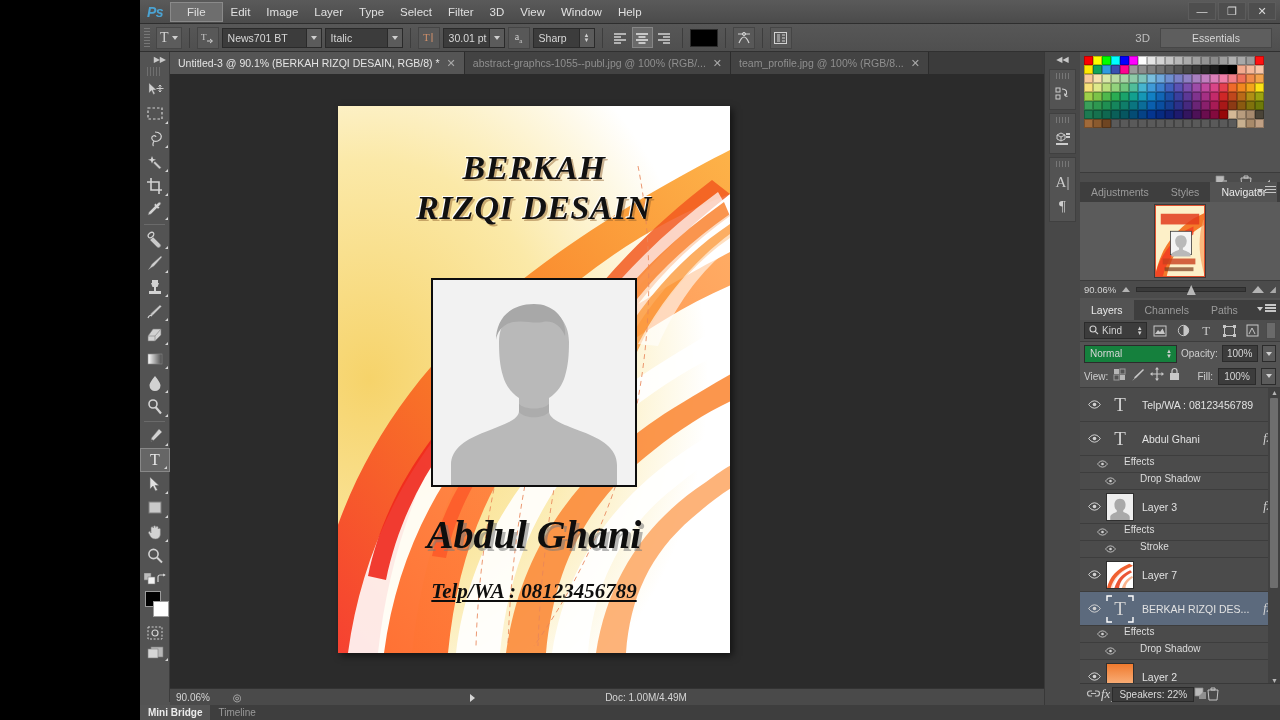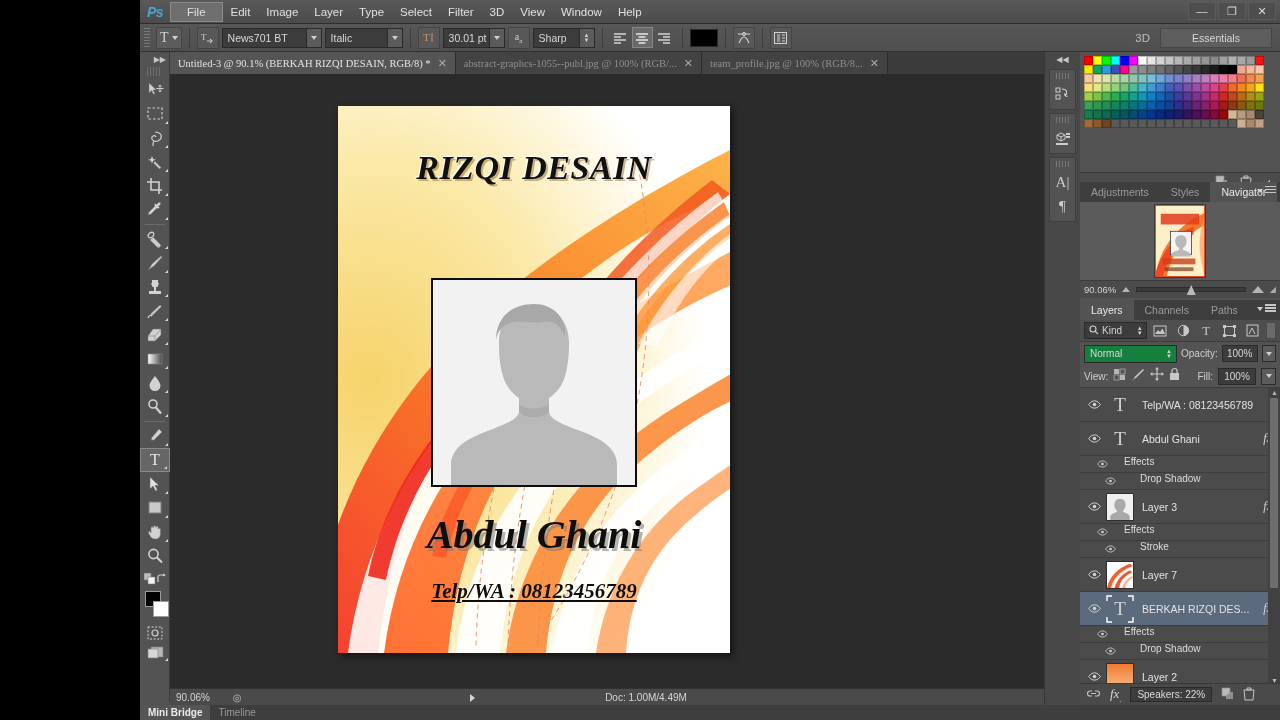--- a/index.html
+++ b/index.html
@@ -78,21 +78,21 @@
   .essentials {
     position: absolute; right: 8px; height: 20px; width: 112px; background: #5e5e5e;
     border: 1px solid #474747; color: #d6d6d6; font-size: 10.5px;
     display: flex; align-items: center; justify-content: center;
   }
   .opt3d { position: absolute; right: 130px; color: #bdbdbd; font-size: 11.5px; }
 
   
   .tabbar {
     position: absolute; left: 30px; top: 52px; width: 874px; height: 22px;
-    background: #3b3b3b; display: flex; align-items: flex-end; font-family: Liberation Serif, serif;
+    background: #3b3b3b; display: flex; align-items: flex-end;
   }
   .dtab {
     height: 22px; display: flex; align-items: center; padding: 0 8px; gap: 7px;
     font-size: 10.5px; color: #8f8f8f; background: #434343;
     border-right: 1px solid #2c2c2c;
   }
   .dtab.active { background: #555; color: #e4e4e4; }
   .dtab .x { font-size: 11px; color: #aaa; }
 
   
@@ -245,21 +245,21 @@
   .sub-row { height: 17px; display: flex; border-bottom: 1px solid #3d3d3d; }
   .sub-row .eye { width: 44px; font-size: 9px; }
   .sub-row.deep .eye { width: 60px; }
   .sub-name { font-size: 10px; color: #dcdcdc; }
   .lscroll { position:absolute; right:0; top:0; width: 12px; height:100%; background:#414141; }
   .lscroll .thumbb { position:absolute; left:2px; top: 10px; width:8px; height: 190px; background:#6e6e6e; border-radius:1px;}
   .lscroll .up, .lscroll .dn { position:absolute; left:3px; color:#b6b6b6; font-size:7px;}
   .lscroll .up { top: 1px; } .lscroll .dn { bottom: 1px; }
   .layer-foot {
     position:absolute; bottom:0; left:0; right:0; height: 22px; background:#4a4a4a;
-    border-top: 1px solid #393939; display:flex; align-items:center; gap: 9px; padding-left: 6px;
+    border-top: 1px solid #393939; display:flex; align-items:center; gap: 0; padding-left: 6px;
     color:#c6c6c6; font-size: 11px;
   }
   .speakers { background:#3c3c3c; border:1px solid #2a2a2a; color:#dcdcdc; font-size:10px;
      padding: 1px 6px; }
   .black-l { position: absolute; left:0; top:0; width: 140px; height: 720px; background:#000; }
 </style>
 </head>
 <body>
 
 <div class="black-l"></div>
@@ -607,20 +607,21 @@
 
         <g fill="none" stroke="#e8865a" stroke-width="1" stroke-dasharray="5 4" opacity="0.85">
           <path d="M300 60 C318 150 314 260 284 360 C262 432 230 492 196 540"></path>
           <path d="M168 330 C150 400 140 470 138 540"></path>
           <path d="M196 336 C180 404 172 474 170 540"></path>
           <path d="M224 340 C210 408 202 476 200 540"></path>
         </g>
       </svg>
 
       <div class="title-art">
+        <div>BERKAH</div>
         <div>RIZQI DESAIN</div>
       </div>
 
       <div class="photo">
         <svg width="100%" height="100%" viewBox="0 0 202 205">
           <rect width="202" height="205" fill="#f2f2f2"></rect>
           <path d="M101 26 C78 26 66 43 66 62 C66 76 67 86 70 96 C72 104 78 113 86 118 L86 131 C86 140 70 145 52 152 C34 159 18 168 18 185 L18 205 L184 205 L184 185 C184 168 168 159 150 152 C132 145 116 140 116 131 L116 118 C124 113 130 104 132 96 C135 86 136 76 136 62 C136 43 124 26 101 26 Z" fill="#b9b9b9"></path>
           <path d="M101 24 C76 24 63 40 63 60 C64 52 70 44 80 42 C92 40 100 44 110 42 C120 40 128 46 132 56 C134 40 122 24 101 24 Z" fill="#a8a8a8"></path>
           <path d="M86 124 C92 130 110 130 116 124 L116 132 C110 139 92 139 86 132 Z" fill="#acacac"></path>
         </svg>

